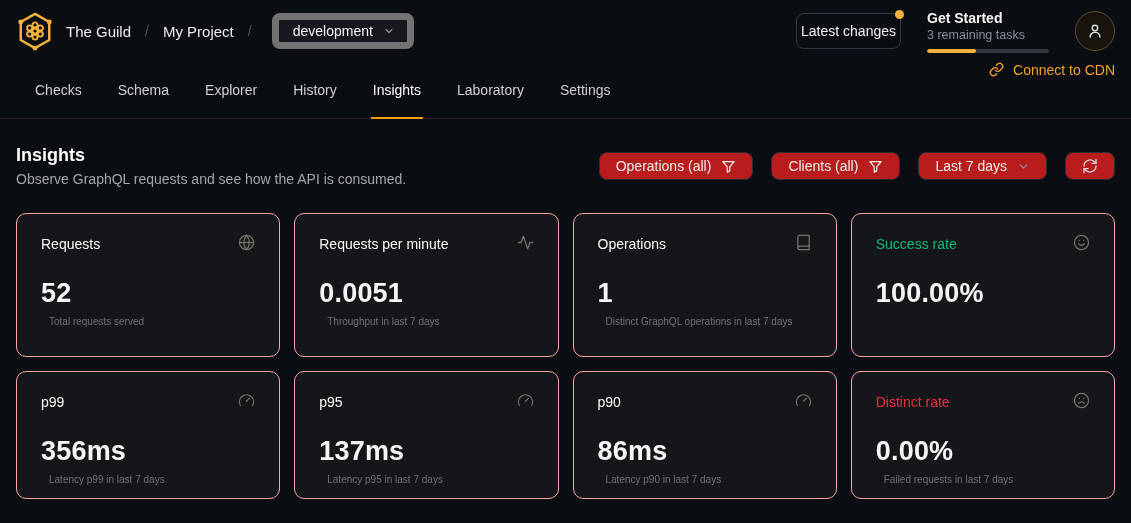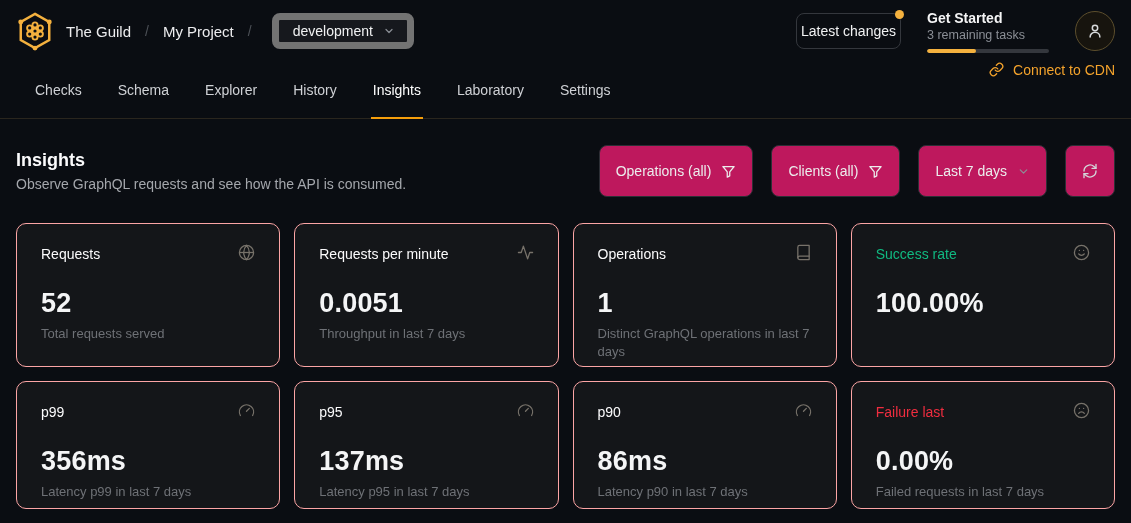--- a/index.html
+++ b/index.html
@@ -63,40 +63,40 @@
     color:#f4a32c; font-size:14px; cursor:pointer;
   }
 
   
   .page-head { display:flex; align-items:center; justify-content:space-between; padding:26px 16px 0; }
   .page-title { font-size:18px; font-weight:700; color:#fbfbfc; }
   .page-sub { font-size:14px; color:#a4a7ac; margin-top:5px; }
   .filter-row { display:flex; align-items:center; gap:18px; }
   .filter-btn {
     display:flex; align-items:center; gap:10px;
-    background:#be185d; border:1px solid #2c2f35; border-radius:8px;
-    height:52px; padding:0 16px; color:#eceded; font-size:14px; font-family:inherit; cursor:pointer;
+    background:#b91c1c; border:1px solid #2c2f35; border-radius:8px;
+    height:28px; padding:0 16px; color:#eceded; font-size:14px; font-family:inherit; cursor:pointer;
   }
   .icon-btn { padding:0 16px; color:#d4d6d9; }
 
   
   .cards { display:grid; grid-template-columns:repeat(4,1fr); gap:14px; margin:26px 16px 0; }
   .card {
     background:#141619; border:1px solid #fca5a5; border-radius:10px;
     padding:22px 24px 20px;
   }
   .card.tall { height:144px; }
   .card.short { height:128px; }
   .card-top { display:flex; align-items:flex-start; justify-content:space-between; }
   .card-title { font-size:14px; font-weight:500; color:#fbfbfc; }
   .card-title.success { color:#10b981; }
   .card-title.failure { color:#ef2d3f; }
   .card-icon { color:#77726a; margin-top:-2px; }
   .card-value { font-size:27px; font-weight:700; color:#f4f5f6; margin-top:26px; letter-spacing:.2px; }
-  .card-desc { font-size:13px; color:#6e7176; margin-top:6px; line-height:1.35; }
+  .card-desc { font-size:10px; color:#6e7176; margin-top:6px; line-height:1.35;margin-left:8px; }
 </style>
 </head>
 <body>
 
 <header class="top-header">
   <span class="logo">
     <svg viewBox="0 0 40 42" width="38" height="40" fill="none" stroke="#f4b13e" stroke-width="2.6">
       <path d="M20 3 L35 11.5 V30.5 L20 39 L5 30.5 V11.5 Z"></path>
       <circle cx="35" cy="11.5" r="2.6" fill="#f4b13e" stroke="none"></circle>
       <circle cx="20" cy="39" r="2.6" fill="#f4b13e" stroke="none"></circle>
@@ -308,21 +308,21 @@
             <path d="m12 13 4-4"></path>
           </svg>
       </span>
     </div>
     <div class="card-value">86ms</div>
     <div class="card-desc">Latency p90 in last 7 days</div>
   </div>
 
   <div class="card short">
     <div class="card-top">
-      <span class="card-title failure">Failure last</span>
+      <span class="card-title failure">Distinct rate</span>
       <span class="card-icon">
         <svg width="17" height="17" viewBox="0 0 24 24" fill="none" stroke="currentColor" stroke-width="1.8" stroke-linecap="round" stroke-linejoin="round">
             <circle cx="12" cy="12" r="10"></circle>
             <path d="M16 16s-1.5-2-4-2-4 2-4 2"></path>
             <line x1="9" y1="9" x2="9.01" y2="9"></line>
             <line x1="15" y1="9" x2="15.01" y2="9"></line>
           </svg>
       </span>
     </div>
     <div class="card-value">0.00%</div>

